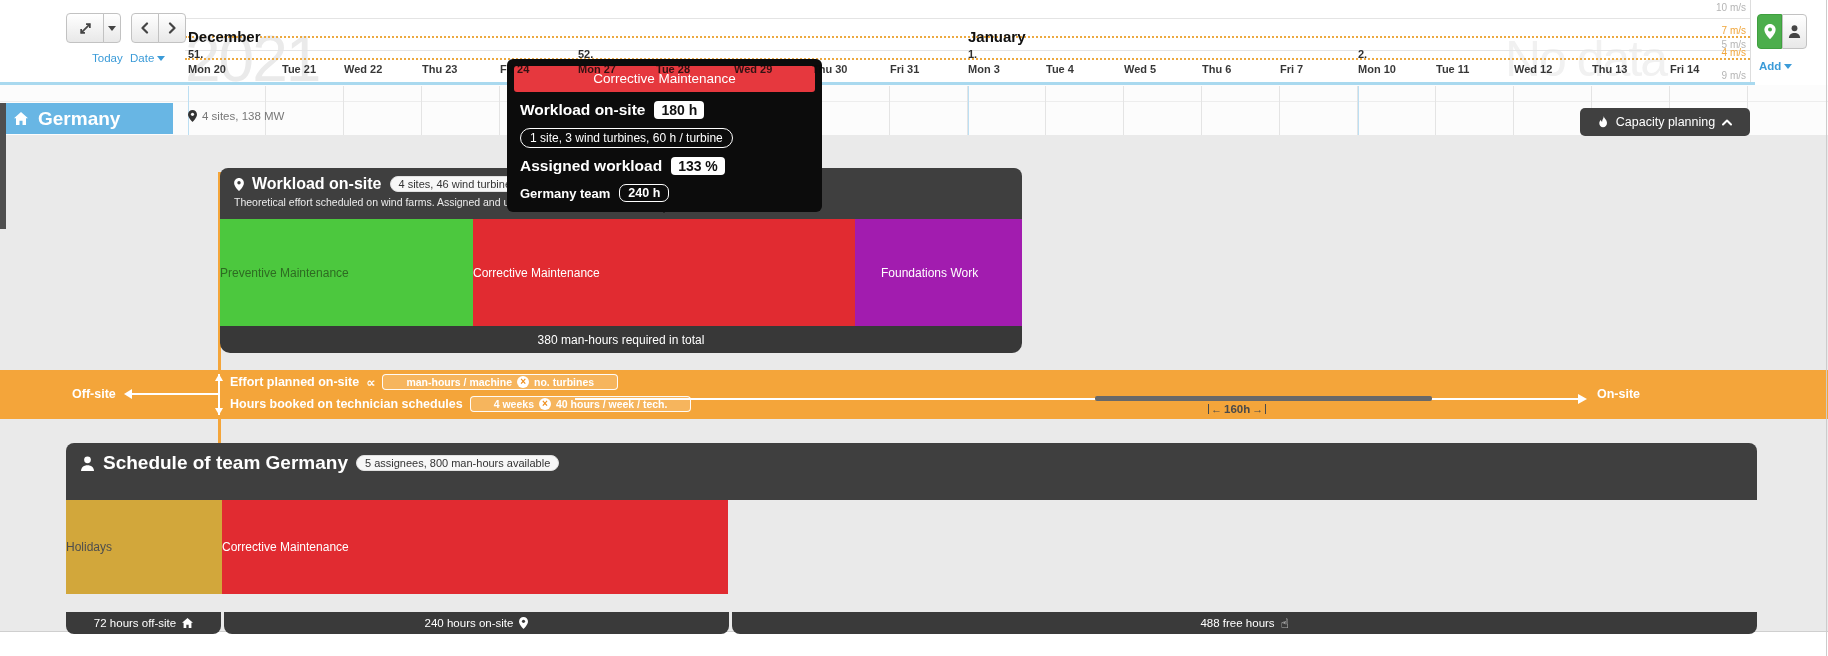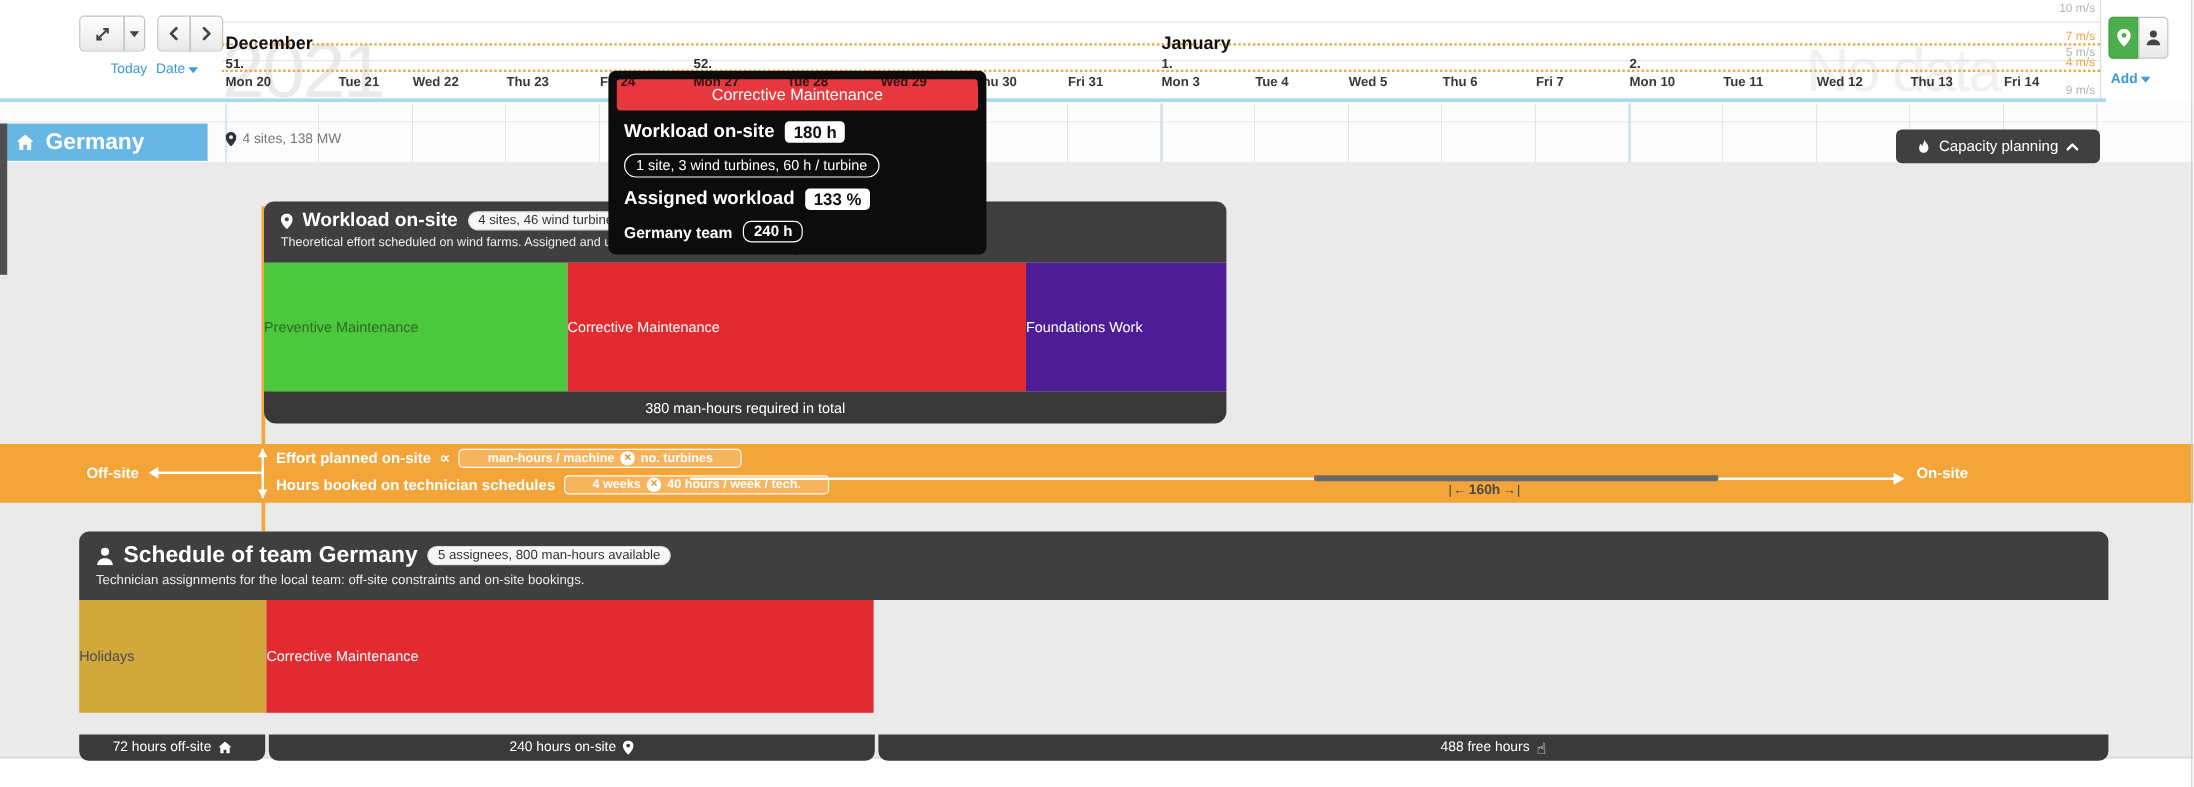--- a/index.html
+++ b/index.html
@@ -111,21 +111,21 @@
   .panel-footer { background:#383838; border-radius:0 0 10px 10px; color:#fff; font-size:12px;
     display:flex; align-items:center; justify-content:center; }
 
   .workload-panel { left:220px; top:168px; width:802px; }
   .workload-panel .panel-title { font-size:16px; }
   .workload-panel .panel-header { height:51px; }
   .workload-panel .blocks-row { height:107px; }
   .workload-panel .panel-footer { height:27px; }
   .block-green { width:253px; background:#4cc83e; color:#2e6b22; }
   .block-red { width:382px; background:#e12b31; color:#fff; }
-  .block-purple { width:167px; background:#4c1d95; color:#fff; }
+  .block-purple { width:167px; background:#a21caf; color:#fff;padding-left:26px; }
 
   .schedule-panel { left:66px; top:443px; width:1691px; }
   .schedule-panel .panel-title { font-size:19px; }
   .schedule-panel .panel-header { height:57px; padding-top:9px; }
   .schedule-panel .panel-desc { font-size:11px; margin-top:4px; }
   .schedule-panel .blocks-row { height:94px; }
   .block-gold { width:156px; background:#d2a73b; color:#4e4e4e; }
   .block-red2 { width:506px; background:#e12b31; color:#fff; }
   .block-free { flex:1; background:#fff; border:2px dashed #444; color:#666; }
   .sched-footers { display:flex; margin-top:18px; height:22px; }
@@ -344,21 +344,20 @@
       <div class="panel-title-row">
         <span class="icon">
           <svg width="15" height="15" viewBox="0 0 12 12" fill="#fff">
               <circle cx="6" cy="3" r="2.7"></circle>
               <path d="M0.8 12c0-3 2.3-4.7 5.2-4.7s5.2 1.7 5.2 4.7z"></path>
             </svg>
         </span>
         <span class="panel-title">Schedule of team Germany</span>
         <span class="badge-light">5 assignees, 800 man-hours available</span>
       </div>
-      <div class="panel-desc">Technician assignments for the local team: off-site constraints and on-site bookings.</div>
     </div>
     <div class="blocks-row">
       <div class="block block-gold">
         <span>Holidays</span>
       </div>
       <div class="block block-red2">
         <span>Corrective Maintenance</span>
       </div>
     </div>
     <div class="sched-footers">

